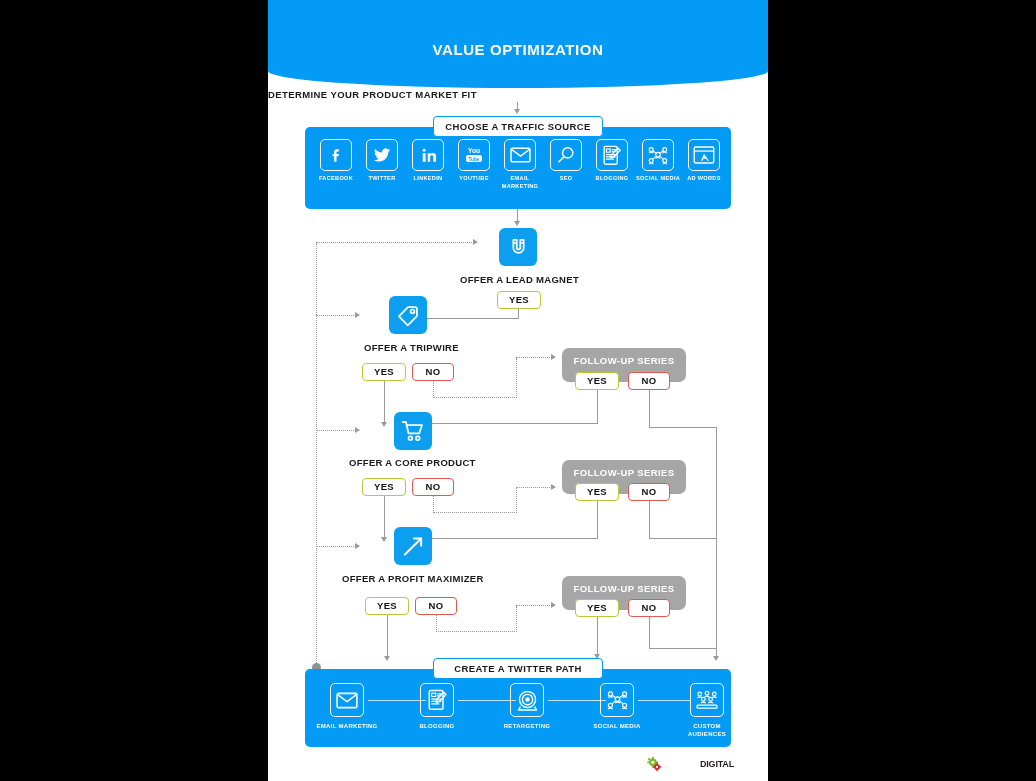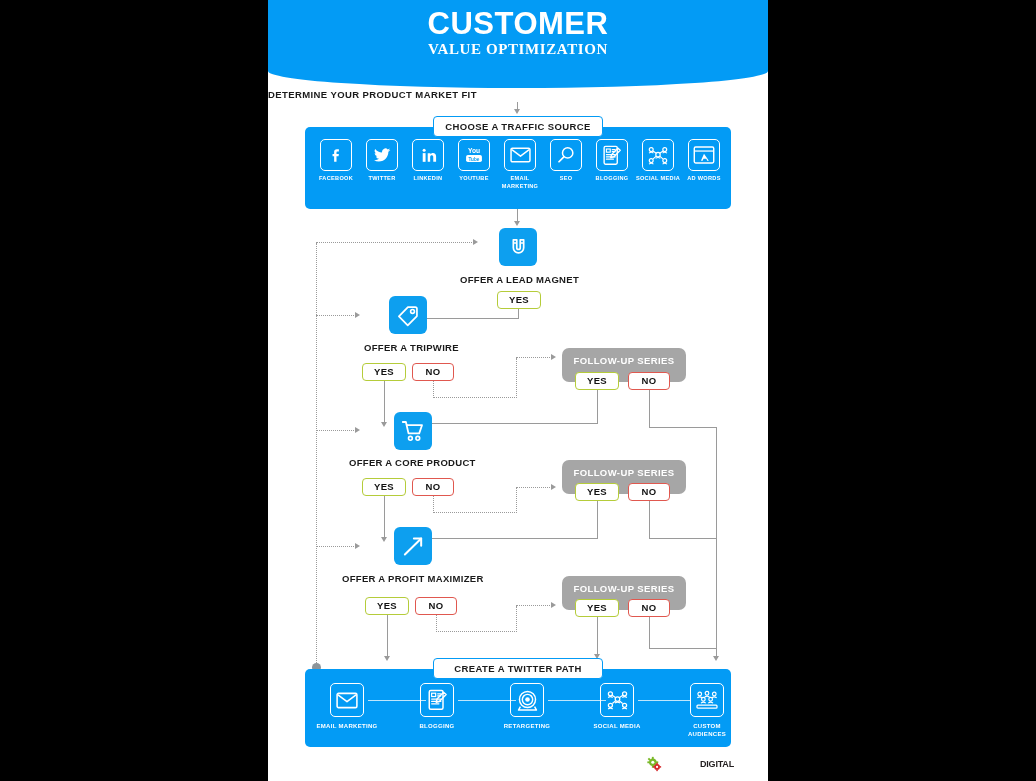--- a/index.html
+++ b/index.html
@@ -6,21 +6,21 @@
   body{width:1036px;height:781px;overflow:hidden;font-family:"Liberation Sans",sans-serif;}
   #stage{position:relative;width:1036px;height:781px;background:#000;}
   #canvas{position:absolute;left:268px;top:0;width:500px;height:781px;background:#fff;overflow:hidden;}
 
   
   .hdr{position:absolute;left:0;top:0;width:500px;height:88px;background:#039bf5;
        border-bottom-left-radius:100% 34px;border-bottom-right-radius:100% 34px;}
   .hdr-t1{position:absolute;left:0;top:6px;width:500px;text-align:center;color:#fff;
           font-size:31px;font-weight:bold;letter-spacing:.5px;}
   .hdr-t2{position:absolute;left:0;top:41px;width:500px;text-align:center;color:#fff;
-          font-size:15px;font-weight:bold;letter-spacing:.6px;font-family:Liberation Serif, serif;}
+          font-size:15px;font-weight:bold;letter-spacing:.6px;}
 
   .hl{position:absolute;color:#1a1a1a;font-weight:bold;white-space:nowrap;}
   .pmf{left:0;top:89px;width:500px;font-size:9.5px;letter-spacing:.4px;}
 
   
   .bpill{position:absolute;background:#fff;border:1.6px solid #039bf5;border-radius:4px;
          height:19px;line-height:19px;text-align:center;color:#1a1a1a;font-weight:bold;
          font-size:9.5px;letter-spacing:.4px;z-index:6;}
 
   
@@ -72,21 +72,20 @@
   .logo .w1{font-size:9px;font-weight:bold;color:#231f20;letter-spacing:-.2px;}
   .logo .w2{font-size:14px;font-weight:bold;color:#9b9b9b;letter-spacing:-.2px;}
 </style>
 </head>
 <body>
 
 <div id="stage">
 <div id="canvas">
 
   <div class="hdr">
-    <div class="hdr-t1">CUSTOMER</div>
     <div class="hdr-t2">VALUE OPTIMIZATION</div>
   </div>
 
   <div class="hl pmf">DETERMINE YOUR PRODUCT MARKET FIT</div>
 
   <div class="ln lnv" style="left:249px;top:102px;height:8px;"></div>
   <div class="arw arw-d" style="left:246px;top:109px;"></div>
 
   <div class="bpill" style="left:165px;top:116px;width:168px;">CHOOSE A TRAFFIC SOURCE</div>
 

